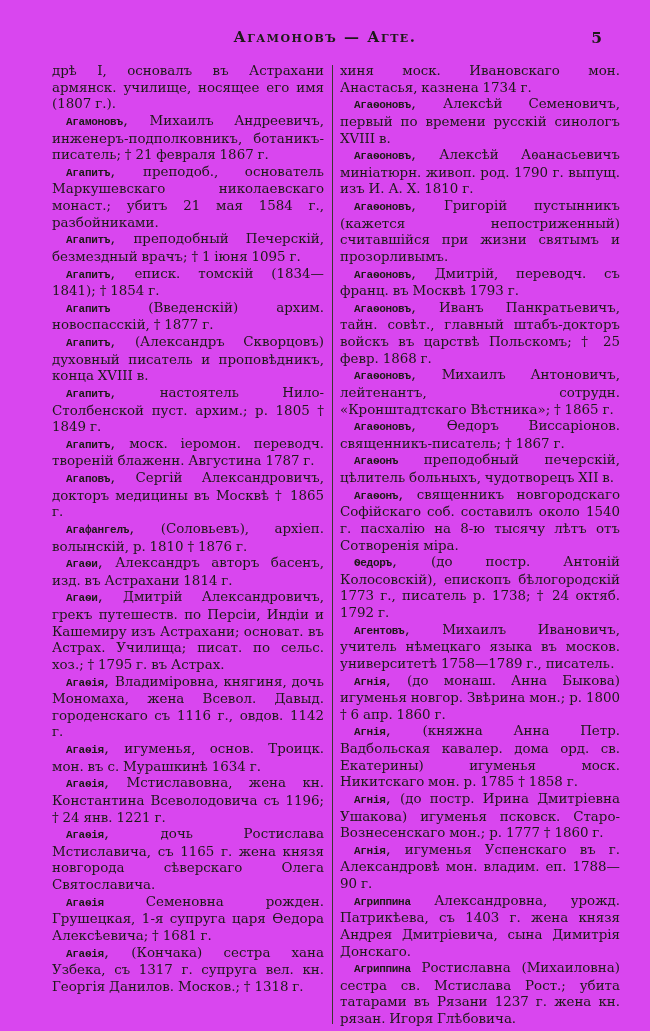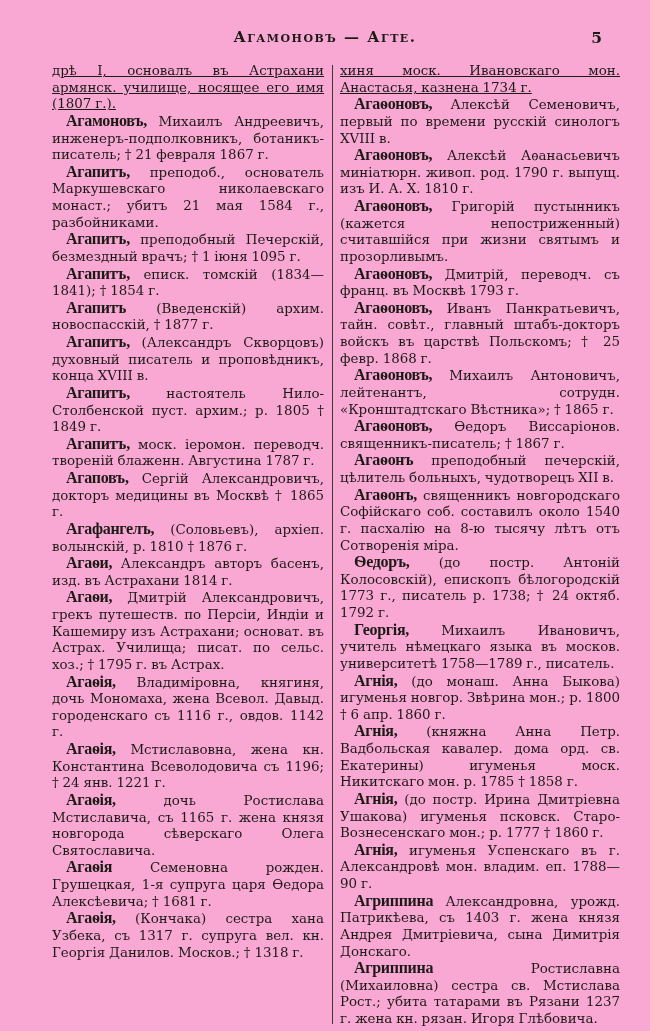--- a/index.html
+++ b/index.html
@@ -5,21 +5,21 @@
   html, body {
     margin: 0;
     padding: 0;
     background: #e9e7e0;
   }
   .sheet {
     position: relative;
     width: 650px;
     height: 1031px;
     margin: 0 auto;
-    background: #f9a8d4;
+    background: #d946ef;
     color: #1c1a17;
     font-family: "DejaVu Serif", serif;
     box-sizing: border-box;
     padding: 28px 30px 0 52px;
     overflow: hidden;
   }
   .running-head {
     position: relative;
     height: 22px;
     margin-bottom: 13px;
@@ -60,26 +60,25 @@
     background: #3a372f;
     margin: 2px 7px 4px 8px;
   }
   p.entry {
     margin: 0;
     text-indent: 14px;
     word-spacing: -0.4px;
   }
   p.entry.continuation {
     text-indent: 0;
-    text-decoration: underline;
   }
   .headword {
-    font-family: Liberation Serif, serif;
+    font-family: Liberation Mono, monospace;
     font-weight: 700;
-    font-size: 16px;
+    font-size: 11px;
     letter-spacing: -0.3px;
     margin-top: 20px;
   }
 </style>
 </head>
 <body>
 
 <div class="sheet">
   <div class="running-head">
     <div class="running-title">Агамоновъ — Агте.</div>
@@ -95,39 +94,40 @@
         <p class="entry"><span class="headword">Агапитъ,</span> еписк. томскій (1834—1841); † 1854 г.</p>
         <p class="entry"><span class="headword">Агапитъ</span> (Введенскій) архим. новоспасскій, † 1877 г.</p>
         <p class="entry"><span class="headword">Агапитъ,</span> (Александръ Скворцовъ) духовный писатель и проповѣдникъ, конца XVIII в.</p>
         <p class="entry"><span class="headword">Агапитъ,</span> настоятель Нило-Столбенской пуст. архим.; р. 1805 † 1849 г.</p>
         <p class="entry"><span class="headword">Агапитъ,</span> моск. іеромон. переводч. твореній блаженн. Августина 1787 г.</p>
         <p class="entry"><span class="headword">Агаповъ,</span> Сергій Александровичъ, докторъ медицины въ Москвѣ † 1865 г.</p>
         <p class="entry"><span class="headword">Агафангелъ,</span> (Соловьевъ), архіеп. волынскій, р. 1810 † 1876 г.</p>
         <p class="entry"><span class="headword">Агаѳи,</span> Александръ авторъ басенъ, изд. въ Астрахани 1814 г.</p>
         <p class="entry"><span class="headword">Агаѳи,</span> Дмитрій Александровичъ, грекъ путешеств. по Персіи, Индіи и Кашемиру изъ Астрахани; основат. въ Астрах. Училища; писат. по сельс. хоз.; † 1795 г. въ Астрах.</p>
         <p class="entry"><span class="headword">Агаѳія,</span> Владиміровна, княгиня, дочь Мономаха, жена Всевол. Давыд. городенскаго съ 1116 г., овдов. 1142 г.</p>
+        <p class="entry"><span class="headword">Агаѳія,</span> игуменья, основ. Троицк. мон. въ с. Мурашкинѣ 1634 г.</p>
         <p class="entry"><span class="headword">Агаѳія,</span> Мстиславовна, жена кн. Константина Всеволодовича съ 1196; † 24 янв. 1221 г.</p>
         <p class="entry"><span class="headword">Агаѳія,</span> дочь Ростислава Мстиславича, съ 1165 г. жена князя новгорода сѣверскаго Олега Святославича.</p>
         <p class="entry"><span class="headword">Агаѳія</span> Семеновна рожден. Грушецкая, 1-я супруга царя Ѳедора Алексѣевича; † 1681 г.</p>
         <p class="entry"><span class="headword">Агаѳія,</span> (Кончака) сестра хана Узбека, съ 1317 г. супруга вел. кн. Георгія Данилов. Москов.; † 1318 г.</p>
       </div>
     <div class="divider"></div>
     <div class="column right-col">
         <p class="entry continuation">хиня моск. Ивановскаго мон. Анастасья, казнена 1734 г.</p>
         <p class="entry"><span class="headword">Агаѳоновъ,</span> Алексѣй Семеновичъ, первый по времени русскій синологъ XVIII в.</p>
         <p class="entry"><span class="headword">Агаѳоновъ,</span> Алексѣй Аѳанасьевичъ миніатюрн. живоп. род. 1790 г. выпущ. изъ И. А. Х. 1810 г.</p>
         <p class="entry"><span class="headword">Агаѳоновъ,</span> Григорій пустынникъ (кажется непостриженный) считавшійся при жизни святымъ и прозорливымъ.</p>
         <p class="entry"><span class="headword">Агаѳоновъ,</span> Дмитрій, переводч. съ франц. въ Москвѣ 1793 г.</p>
         <p class="entry"><span class="headword">Агаѳоновъ,</span> Иванъ Панкратьевичъ, тайн. совѣт., главный штабъ-докторъ войскъ въ царствѣ Польскомъ; † 25 февр. 1868 г.</p>
         <p class="entry"><span class="headword">Агаѳоновъ,</span> Михаилъ Антоновичъ, лейтенантъ, сотрудн. «Кронштадтскаго Вѣстника»; † 1865 г.</p>
         <p class="entry"><span class="headword">Агаѳоновъ,</span> Ѳедоръ Виссаріонов. священникъ-писатель; † 1867 г.</p>
         <p class="entry"><span class="headword">Агаѳонъ</span> преподобный печерскій, цѣлитель больныхъ, чудотворецъ XII в.</p>
         <p class="entry"><span class="headword">Агаѳонъ,</span> священникъ новгородскаго Софійскаго соб. составилъ около 1540 г. пасхалію на 8-ю тысячу лѣтъ отъ Сотворенія міра.</p>
         <p class="entry"><span class="headword">Ѳедоръ,</span> (до постр. Антоній Колосовскій), епископъ бѣлогородскій 1773 г., писатель р. 1738; † 24 октяб. 1792 г.</p>
-        <p class="entry"><span class="headword">Георгія,</span> Михаилъ Ивановичъ, учитель нѣмецкаго языка въ москов. университетѣ 1758—1789 г., писатель.</p>
+        <p class="entry"><span class="headword">Агентовъ,</span> Михаилъ Ивановичъ, учитель нѣмецкаго языка въ москов. университетѣ 1758—1789 г., писатель.</p>
         <p class="entry"><span class="headword">Агнія,</span> (до монаш. Анна Быкова) игуменья новгор. Звѣрина мон.; р. 1800 † 6 апр. 1860 г.</p>
         <p class="entry"><span class="headword">Агнія,</span> (княжна Анна Петр. Вадбольская кавалер. дома орд. св. Екатерины) игуменья моск. Никитскаго мон. р. 1785 † 1858 г.</p>
         <p class="entry"><span class="headword">Агнія,</span> (до постр. Ирина Дмитріевна Ушакова) игуменья псковск. Старо-Вознесенскаго мон.; р. 1777 † 1860 г.</p>
         <p class="entry"><span class="headword">Агнія,</span> игуменья Успенскаго въ г. Александровѣ мон. владим. еп. 1788—90 г.</p>
         <p class="entry"><span class="headword">Агриппина</span> Александровна, урожд. Патрикѣева, съ 1403 г. жена князя Андрея Дмитріевича, сына Димитрія Донскаго.</p>
         <p class="entry"><span class="headword">Агриппина</span> Ростиславна (Михаиловна) сестра св. Мстислава Рост.; убита татарами въ Рязани 1237 г. жена кн. рязан. Игоря Глѣбовича.</p>
       </div>
   </div>
 </div>
 

